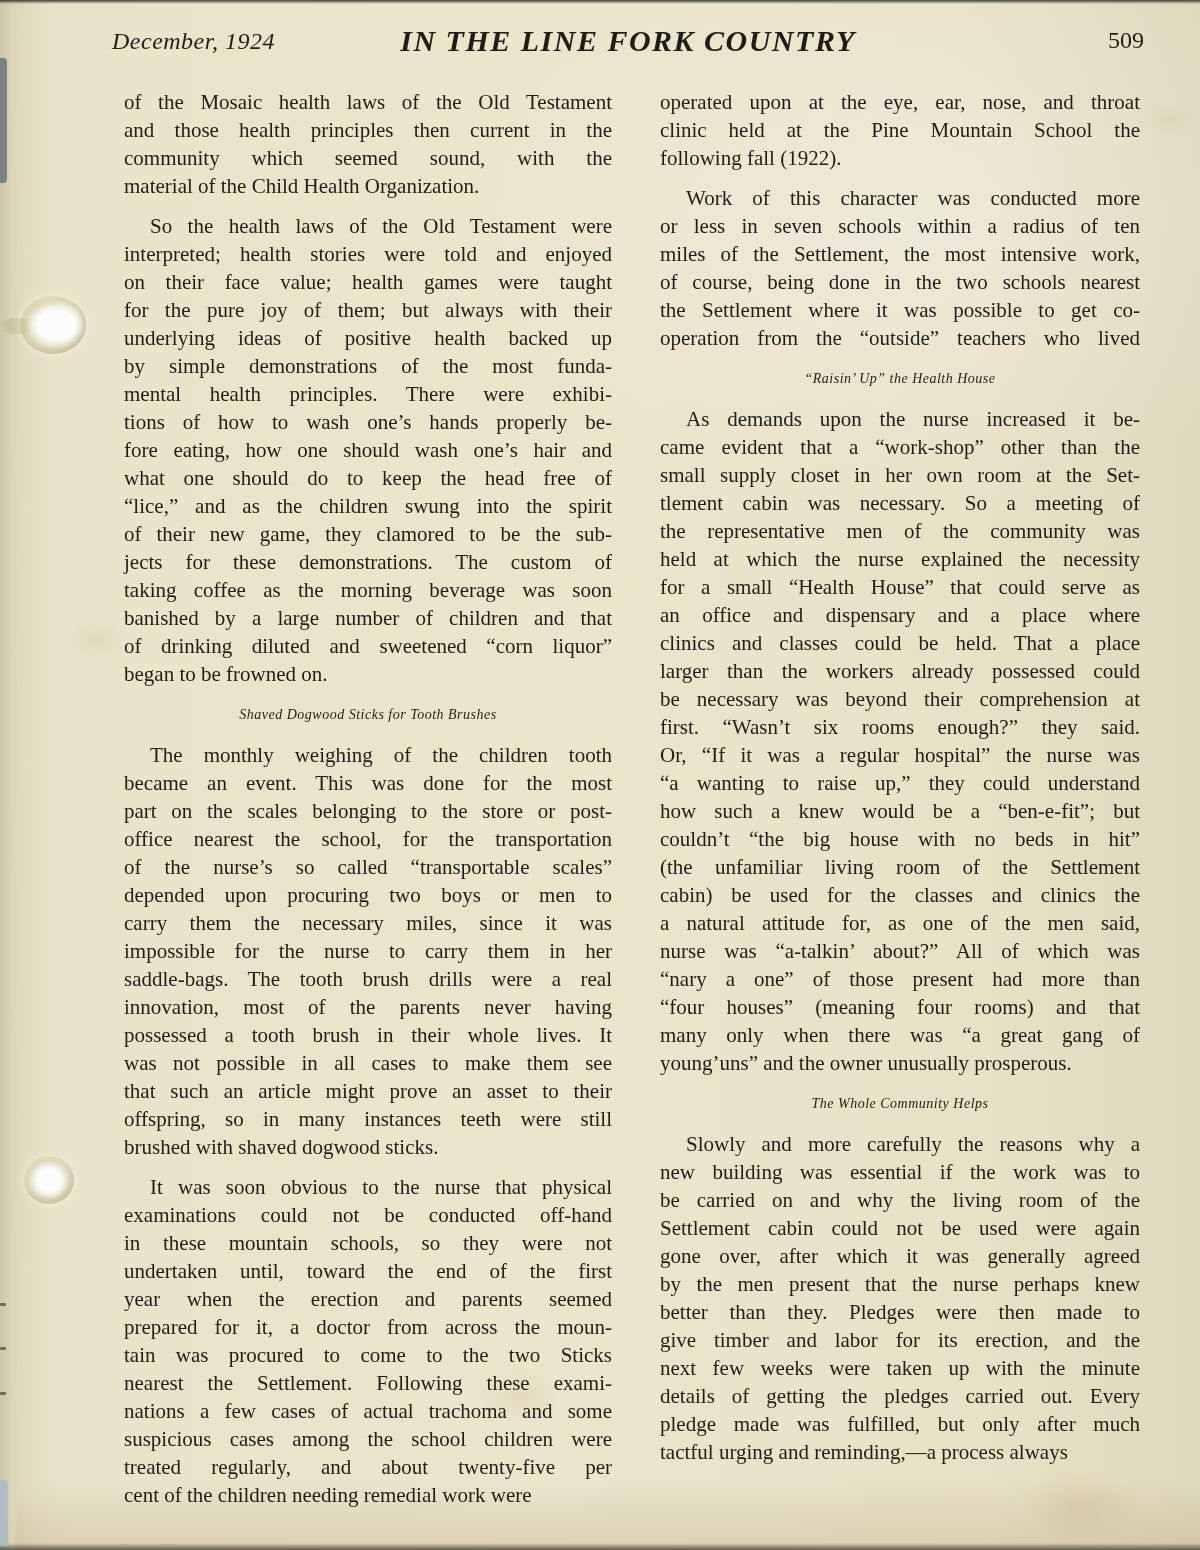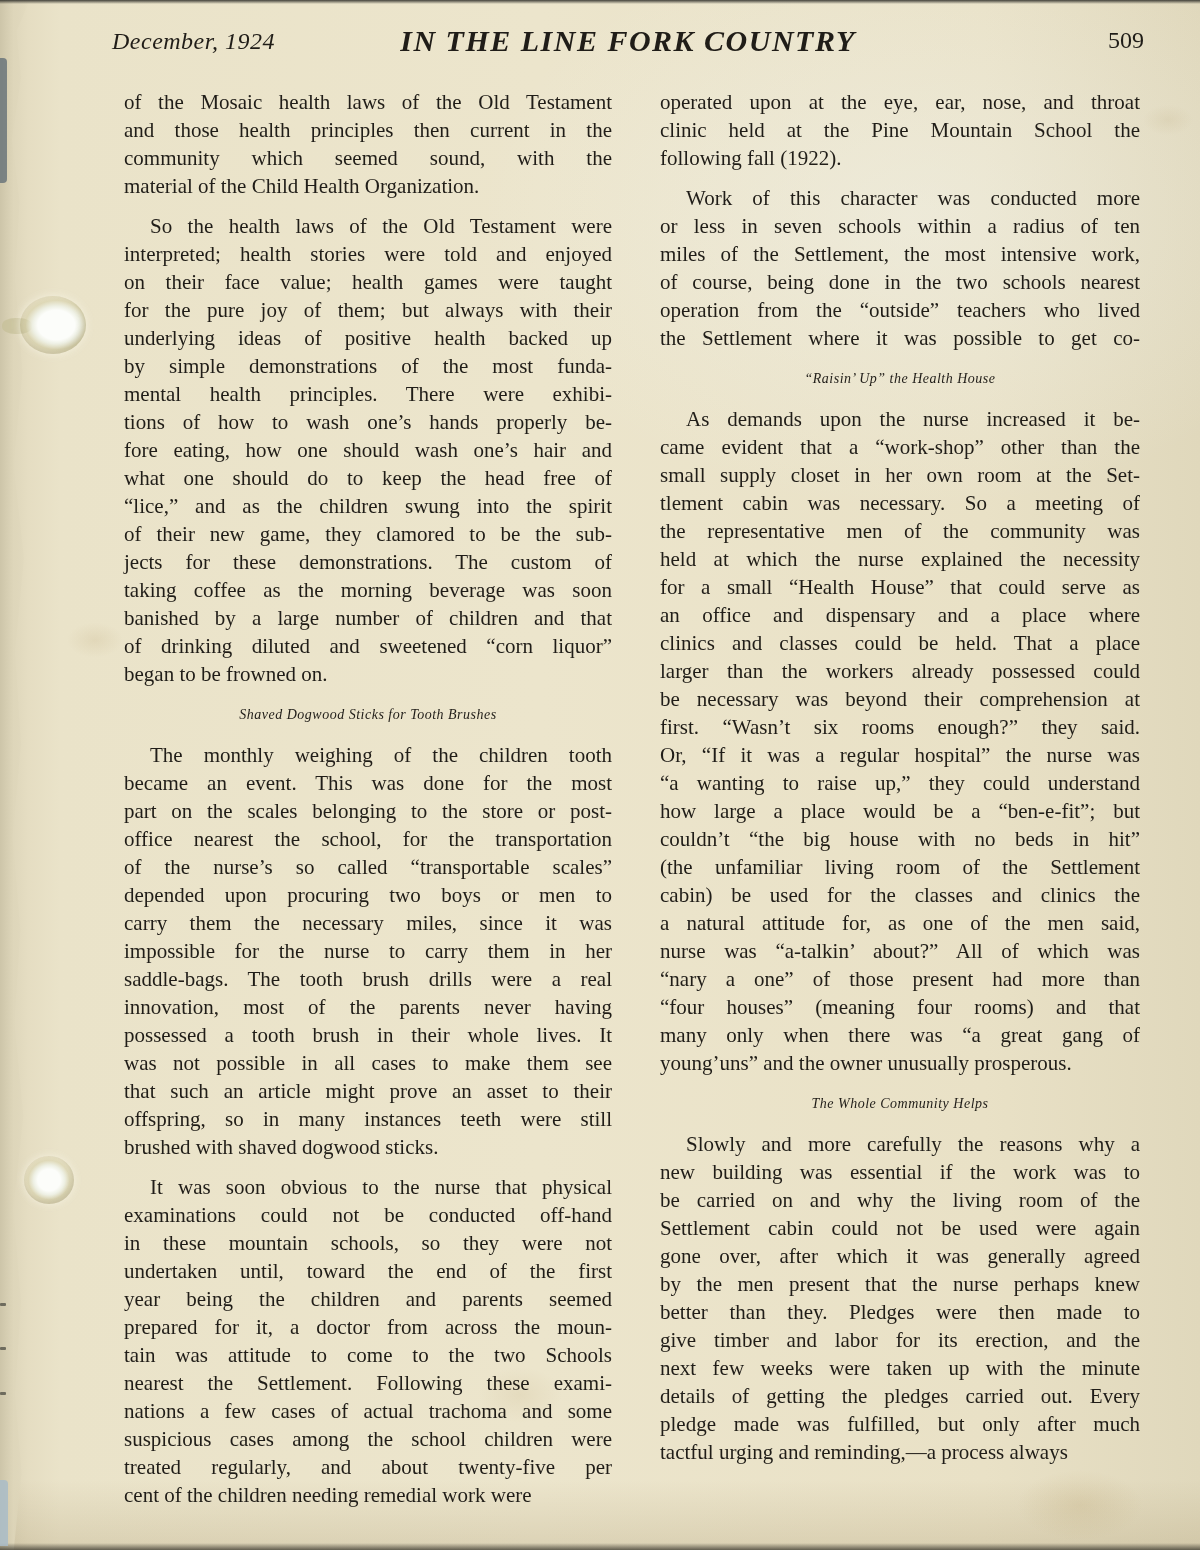--- a/index.html
+++ b/index.html
@@ -120,61 +120,61 @@
           <div class="jline">was not possible in all cases to make them see</div>
           <div class="jline">that such an article might prove an asset to their</div>
           <div class="jline">offspring, so in many instances teeth were still</div>
           <div class="jline lastline">brushed with shaved dogwood sticks.</div>
         </div>
         <div class="para">
           <div class="jline indent">It was soon obvious to the nurse that physical</div>
           <div class="jline">examinations could not be conducted off-hand</div>
           <div class="jline">in these mountain schools, so they were not</div>
           <div class="jline">undertaken until, toward the end of the first</div>
-          <div class="jline">year being the children and parents seemed</div>
+          <div class="jline">year when the erection and parents seemed</div>
           <div class="jline">prepared for it, a doctor from across the moun-</div>
-          <div class="jline">tain was attitude to come to the two Schools</div>
+          <div class="jline">tain was procured to come to the two Sticks</div>
           <div class="jline">nearest the Settlement. Following these exami-</div>
           <div class="jline">nations a few cases of actual trachoma and some</div>
           <div class="jline">suspicious cases among the school children were</div>
           <div class="jline">treated regularly, and about twenty-five per</div>
           <div class="jline lastline">cent of the children needing remedial work were</div>
         </div>
       </div>
     <div class="col col-right" id="col-right">
         <div class="para">
           <div class="jline">operated upon at the eye, ear, nose, and throat</div>
           <div class="jline">clinic held at the Pine Mountain School the</div>
           <div class="jline lastline">following fall (1922).</div>
         </div>
         <div class="para">
           <div class="jline indent">Work of this character was conducted more</div>
           <div class="jline">or less in seven schools within a radius of ten</div>
           <div class="jline">miles of the Settlement, the most intensive work,</div>
           <div class="jline">of course, being done in the two schools nearest</div>
+          <div class="jline">the Settlement where it was possible to get co-</div>
           <div class="jline">operation from the “outside” teachers who lived</div>
-          <div class="jline">the Settlement where it was possible to get co-</div>
         </div>
         <div class="section-heading">“Raisin’ Up” the Health House</div>
         <div class="para">
           <div class="jline indent">As demands upon the nurse increased it be-</div>
           <div class="jline">came evident that a “work-shop” other than the</div>
           <div class="jline">small supply closet in her own room at the Set-</div>
           <div class="jline">tlement cabin was necessary. So a meeting of</div>
           <div class="jline">the representative men of the community was</div>
           <div class="jline">held at which the nurse explained the necessity</div>
           <div class="jline">for a small “Health House” that could serve as</div>
           <div class="jline">an office and dispensary and a place where</div>
           <div class="jline">clinics and classes could be held. That a place</div>
           <div class="jline">larger than the workers already possessed could</div>
           <div class="jline">be necessary was beyond their comprehension at</div>
           <div class="jline">first. “Wasn’t six rooms enough?” they said.</div>
           <div class="jline">Or, “If it was a regular hospital” the nurse was</div>
           <div class="jline">“a wanting to raise up,” they could understand</div>
-          <div class="jline">how large a place would be a “ben-e-fit”; but</div>
+          <div class="jline">how such a knew would be a “ben-e-fit”; but</div>
           <div class="jline">couldn’t “the big house with no beds in hit”</div>
           <div class="jline">(the unfamiliar living room of the Settlement</div>
           <div class="jline">cabin) be used for the classes and clinics the</div>
           <div class="jline">a natural attitude for, as one of the men said,</div>
           <div class="jline">nurse was “a-talkin’ about?” All of which was</div>
           <div class="jline">“nary a one” of those present had more than</div>
           <div class="jline">“four houses” (meaning four rooms) and that</div>
           <div class="jline">many only when there was “a great gang of</div>
           <div class="jline lastline">young’uns” and the owner unusually prosperous.</div>
         </div>

